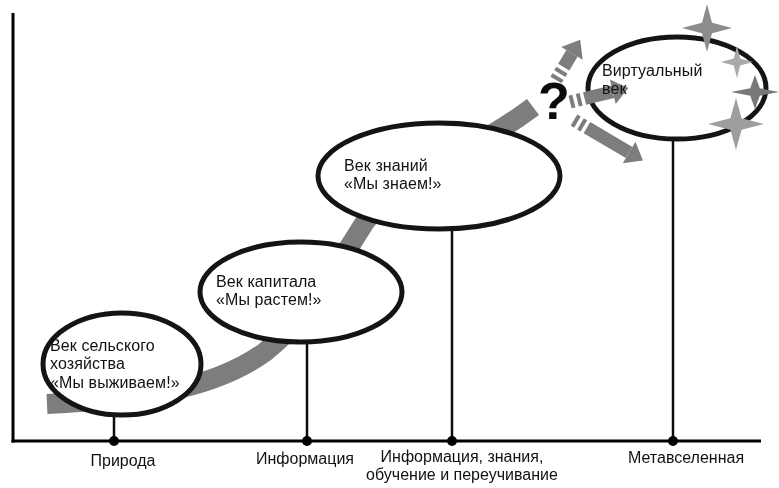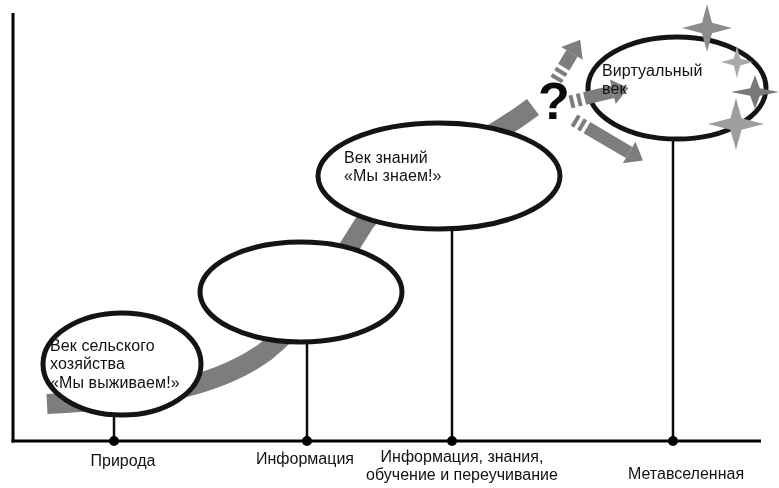--- a/index.html
+++ b/index.html
@@ -96,26 +96,28 @@
       <path d="M0 -1 L0.2 -0.22 L1 0 L0.2 0.22 L0 1 L-0.2 0.22 L-1 0 L-0.2 -0.22 Z" transform="translate(707,28) scale(25,24)" fill="#8c8c8c"></path>
       <path d="M0 -1 L0.2 -0.22 L1 0 L0.2 0.22 L0 1 L-0.2 0.22 L-1 0 L-0.2 -0.22 Z" transform="translate(737,62) scale(16,16)" fill="#a9a9a9"></path>
       <path d="M0 -1 L0.2 -0.22 L1 0 L0.2 0.22 L0 1 L-0.2 0.22 L-1 0 L-0.2 -0.22 Z" transform="translate(755,92) scale(24,17)" fill="#787878"></path>
       <path d="M0 -1 L0.2 -0.22 L1 0 L0.2 0.22 L0 1 L-0.2 0.22 L-1 0 L-0.2 -0.22 Z" transform="translate(736,124) scale(28,26)" fill="#9e9e9e"></path>
     </g>
   </svg>
 
   <div class="node-label" style="left:122px;top:365px;width:144px">Век сельского
 хозяйства
 «Мы выживаем!»</div>
-  <div class="node-label" style="left:439px;top:167px;width:190px">Век знаний
+  <div class="node-label" style="left:301px;top:291px;width:170px">Век капитала
+«Мы растем!»</div>
+  <div class="node-label" style="left:439px;top:175px;width:190px">Век знаний
 «Мы знаем!»</div>
   <div class="node-label" style="left:677px;top:80px;width:150px">Виртуальный
 век</div>
 
   <div class="axis-label" style="left:123px;top:461px">Природа</div>
   <div class="axis-label" style="left:305px;top:459px">Информация</div>
   <div class="axis-label" style="left:462px;top:466px">Информация, знания,
 обучение и переучивание</div>
-  <div class="axis-label" style="left:686px;top:474px">Метавселенная</div>
+  <div class="axis-label" style="left:686px;top:458px">Метавселенная</div>
 
   <div class="qmark" style="left:554px;top:101px">?</div>
 
 </div>
 
 </body></html>

